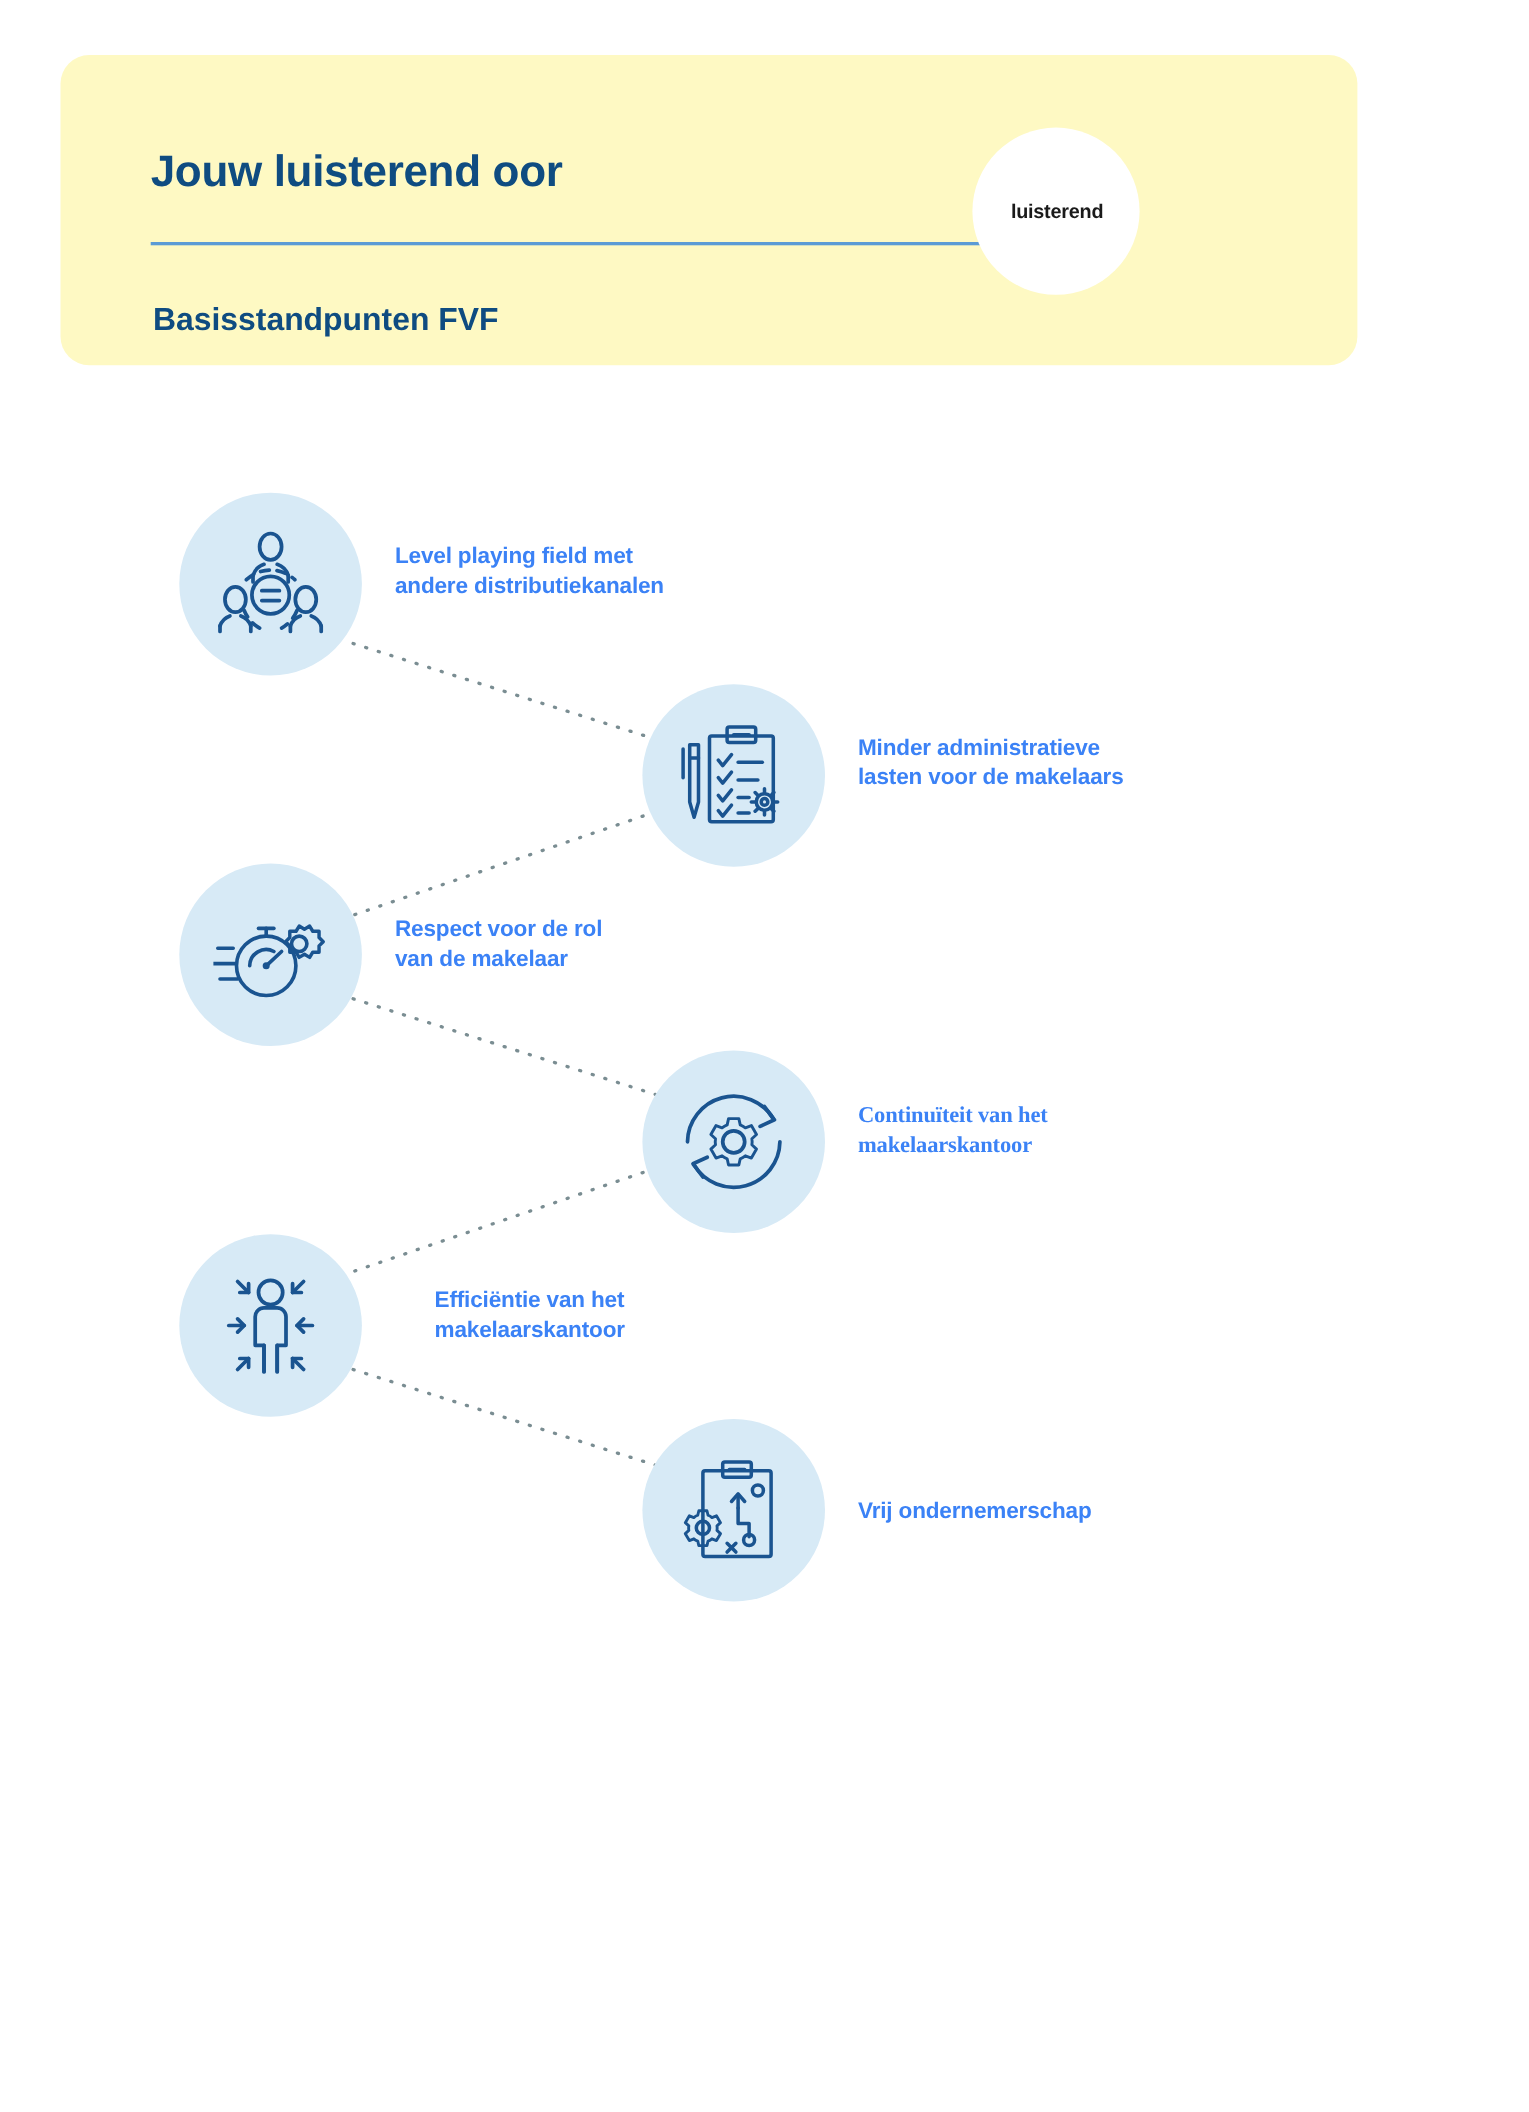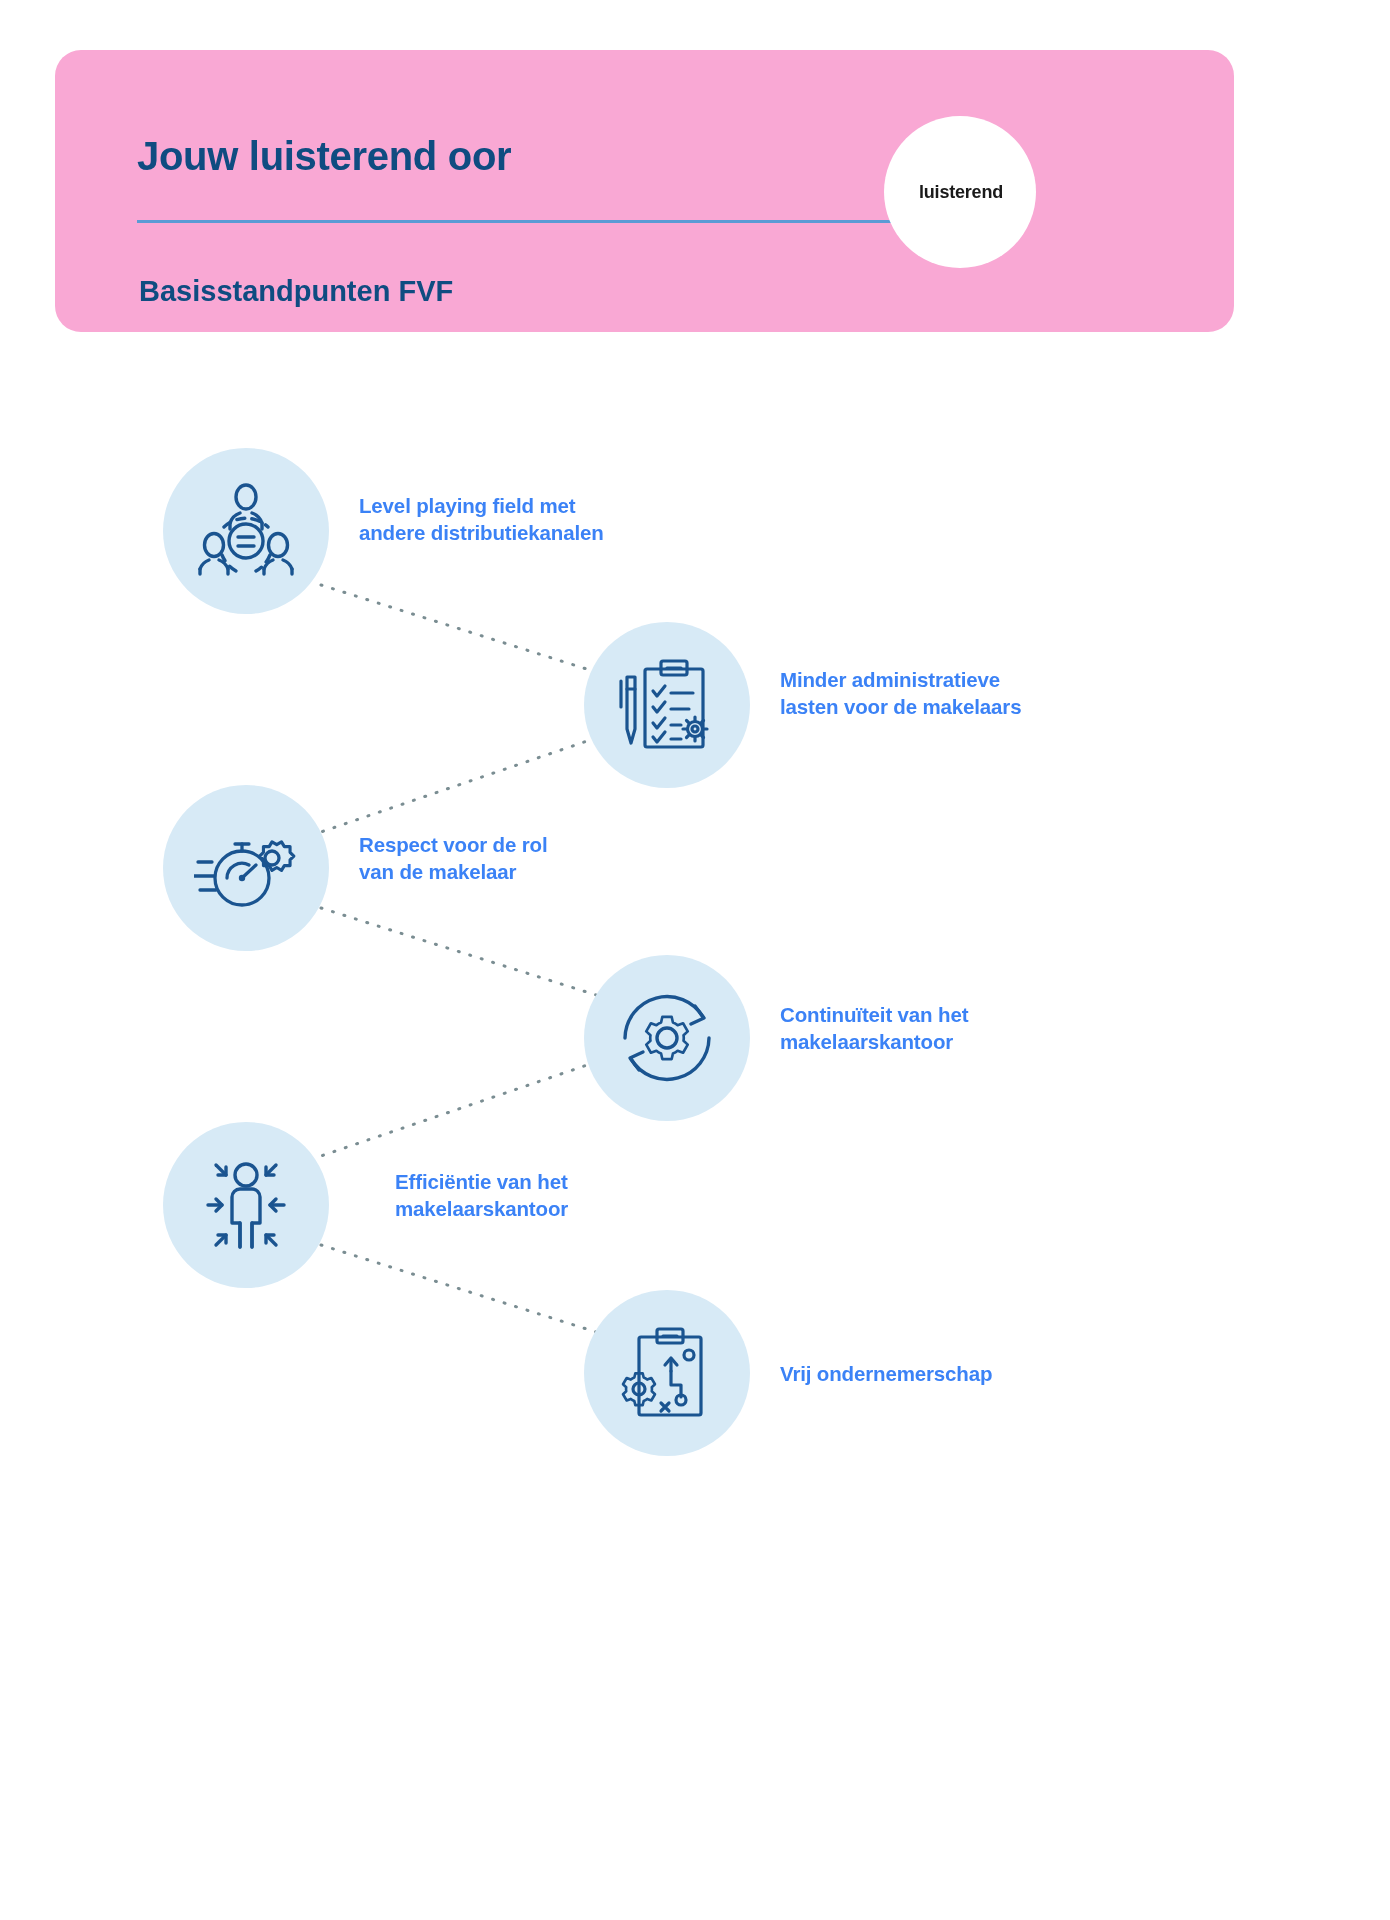--- a/index.html
+++ b/index.html
@@ -10,21 +10,21 @@
     position:relative;
     overflow:hidden;
   }
   #page{position:relative;width:1390px;height:1920px;}
 
   
   .header-card{
     position:absolute;
     left:55px;top:50px;
     width:1179px;height:282px;
-    background:#f9a8d4;
+    background:#fef9c3;
     border-radius:26px;
   }
   .header-title{
     position:absolute;
     left:82px;top:84px;
     font-size:40px;
     font-weight:bold;
     color:#0f4c81;
     letter-spacing:-0.3px;
     white-space:nowrap;
@@ -235,21 +235,21 @@
         <path d="M80 20 l9 12 l-13 6"></path>
         <path d="M94 52 A42 42 0 0 1 16 73"></path>
         <path d="M24 84 l-9 -12 l13 -6"></path>
 
         <g transform="translate(52,52)">
           <path d="M-6 -27 h12 l1.6 7.2 a21 21 0 0 1 6 3.5 l7 -2.6 l6 10.4 l-5.4 5 a21 21 0 0 1 0 7 l5.4 5 l-6 10.4 l-7 -2.6 a21 21 0 0 1 -6 3.5 l-1.6 7.2 h-12 l-1.6 -7.2 a21 21 0 0 1 -6 -3.5 l-7 2.6 l-6 -10.4 l5.4 -5 a21 21 0 0 1 0 -7 l-5.4 -5 l6 -10.4 l7 2.6 a21 21 0 0 1 6 -3.5 z" transform="scale(0.78)"></path>
           <circle cx="0" cy="0" r="10"></circle>
         </g>
       </svg>
     </div>
-    <div class="node-label" style="left:196px;top:46px;width:300px;">Continuïteit van het
+    <div class="node-label" style="left:196px;top:46px;width:300px;font-family:Liberation Serif, serif;">Continuïteit van het
 makelaarskantoor</div>
   </div>
 
   <div class="node" style="left:163px;top:1122px;">
     <div class="node-circle"></div>
     <div class="node-icon">
       <svg width="104" height="104" viewBox="0 0 104 104" fill="none" stroke="#1a5490" stroke-width="3.4" stroke-linecap="round" stroke-linejoin="round">
 
         <circle cx="52" cy="22" r="11"></circle>
 

